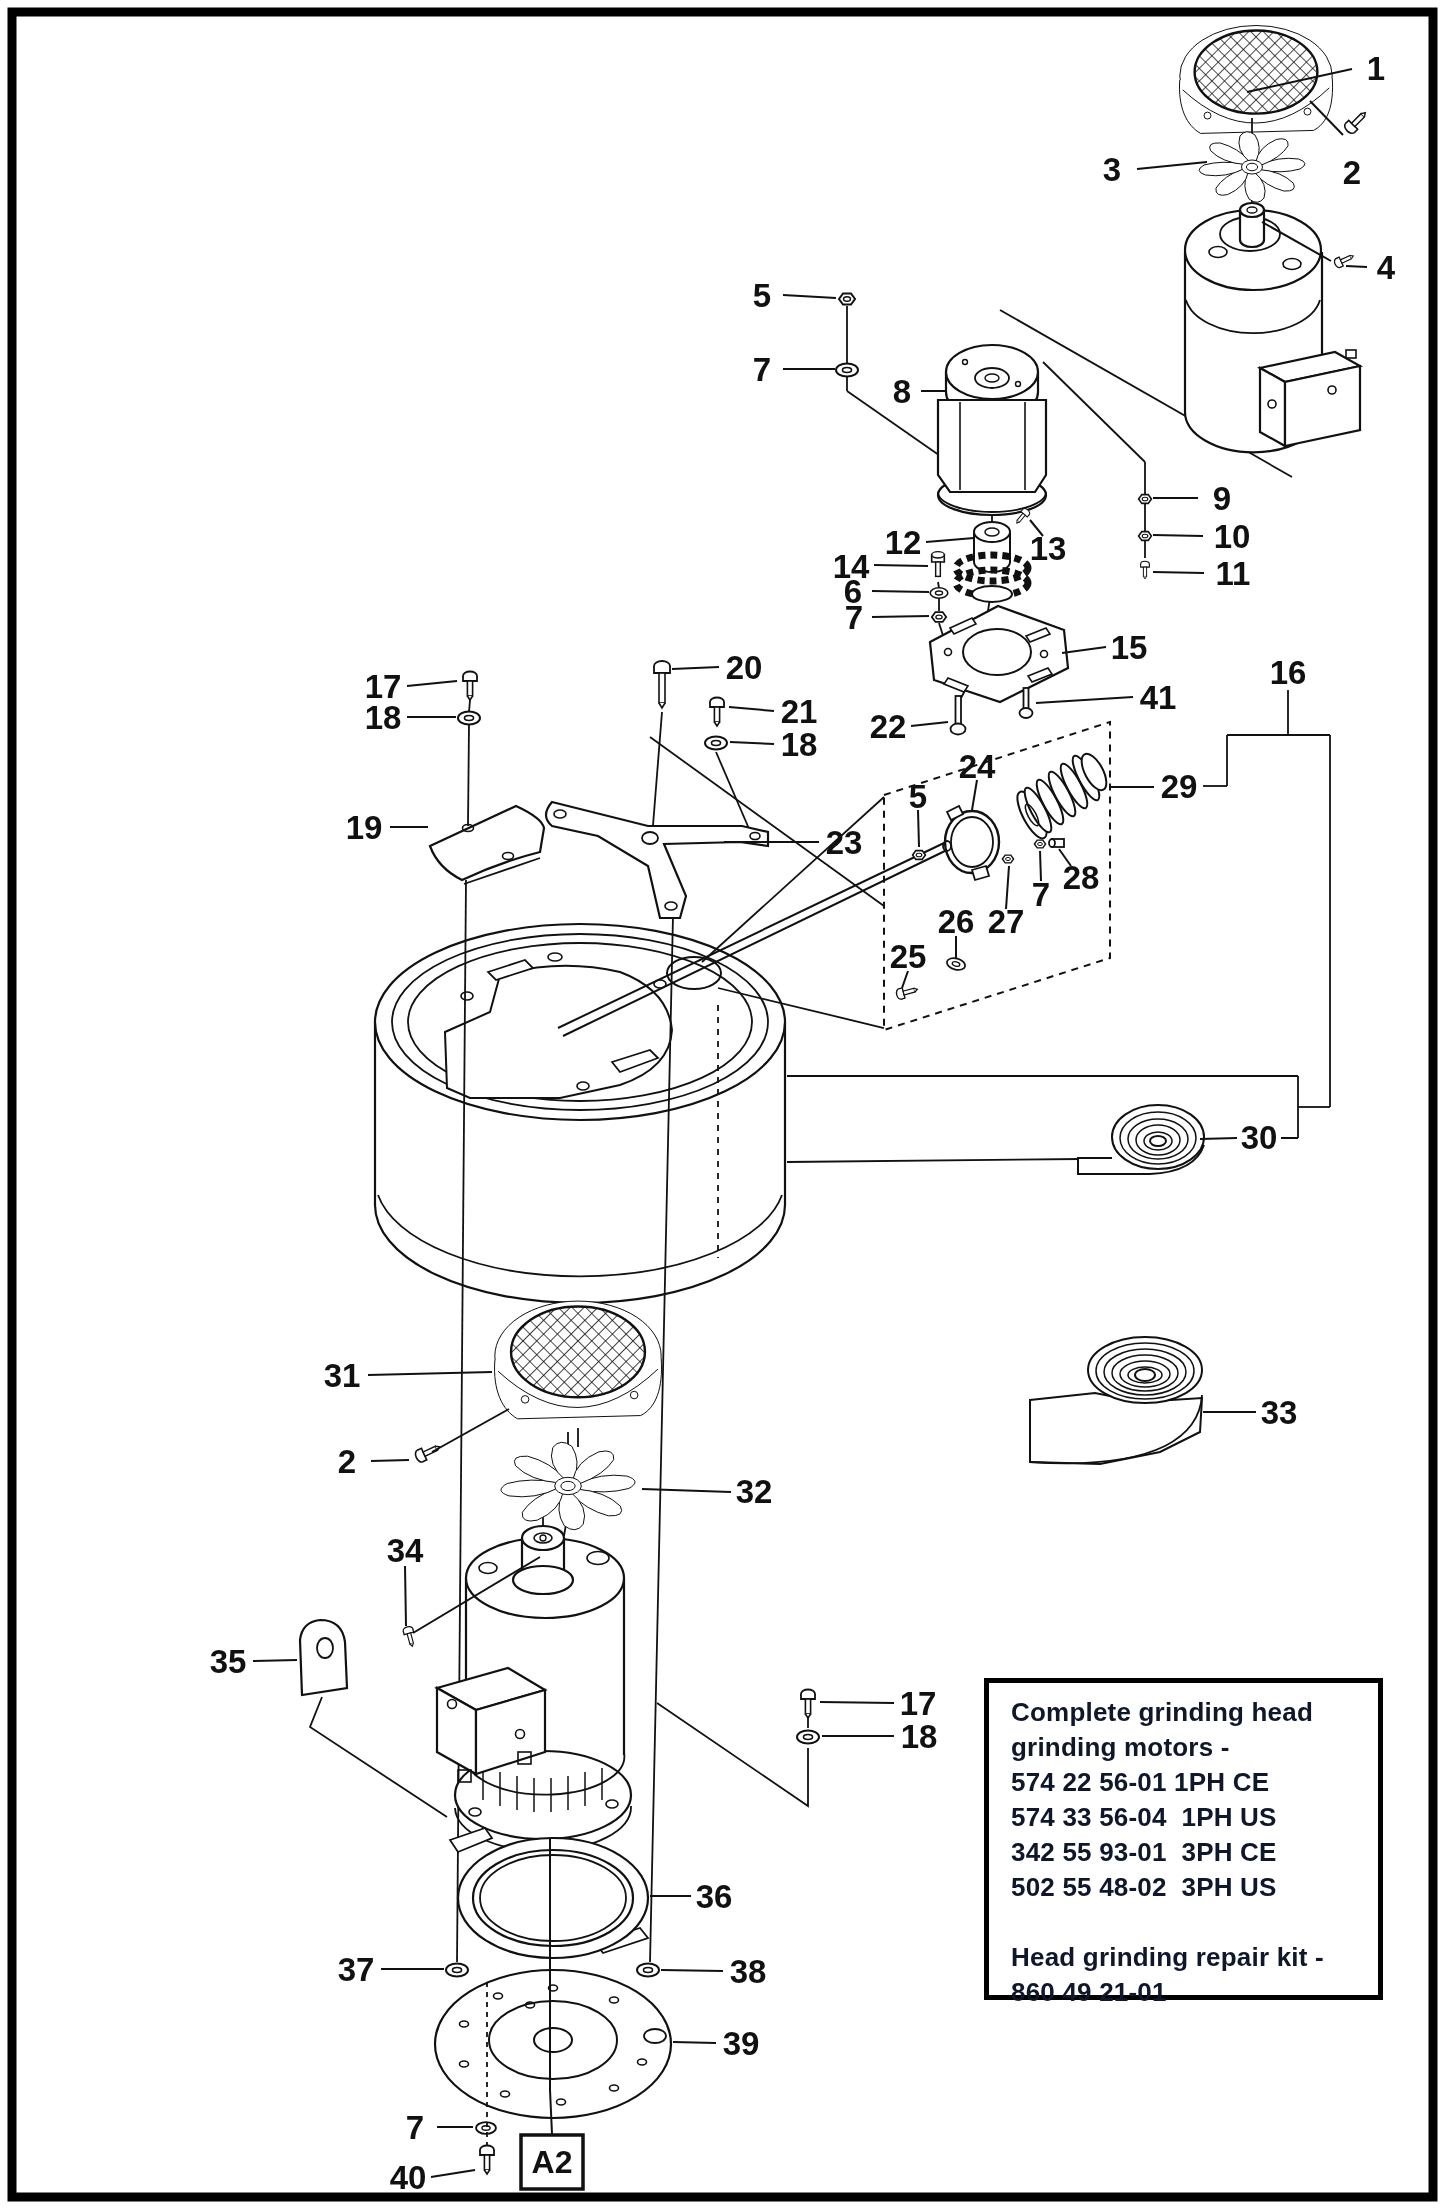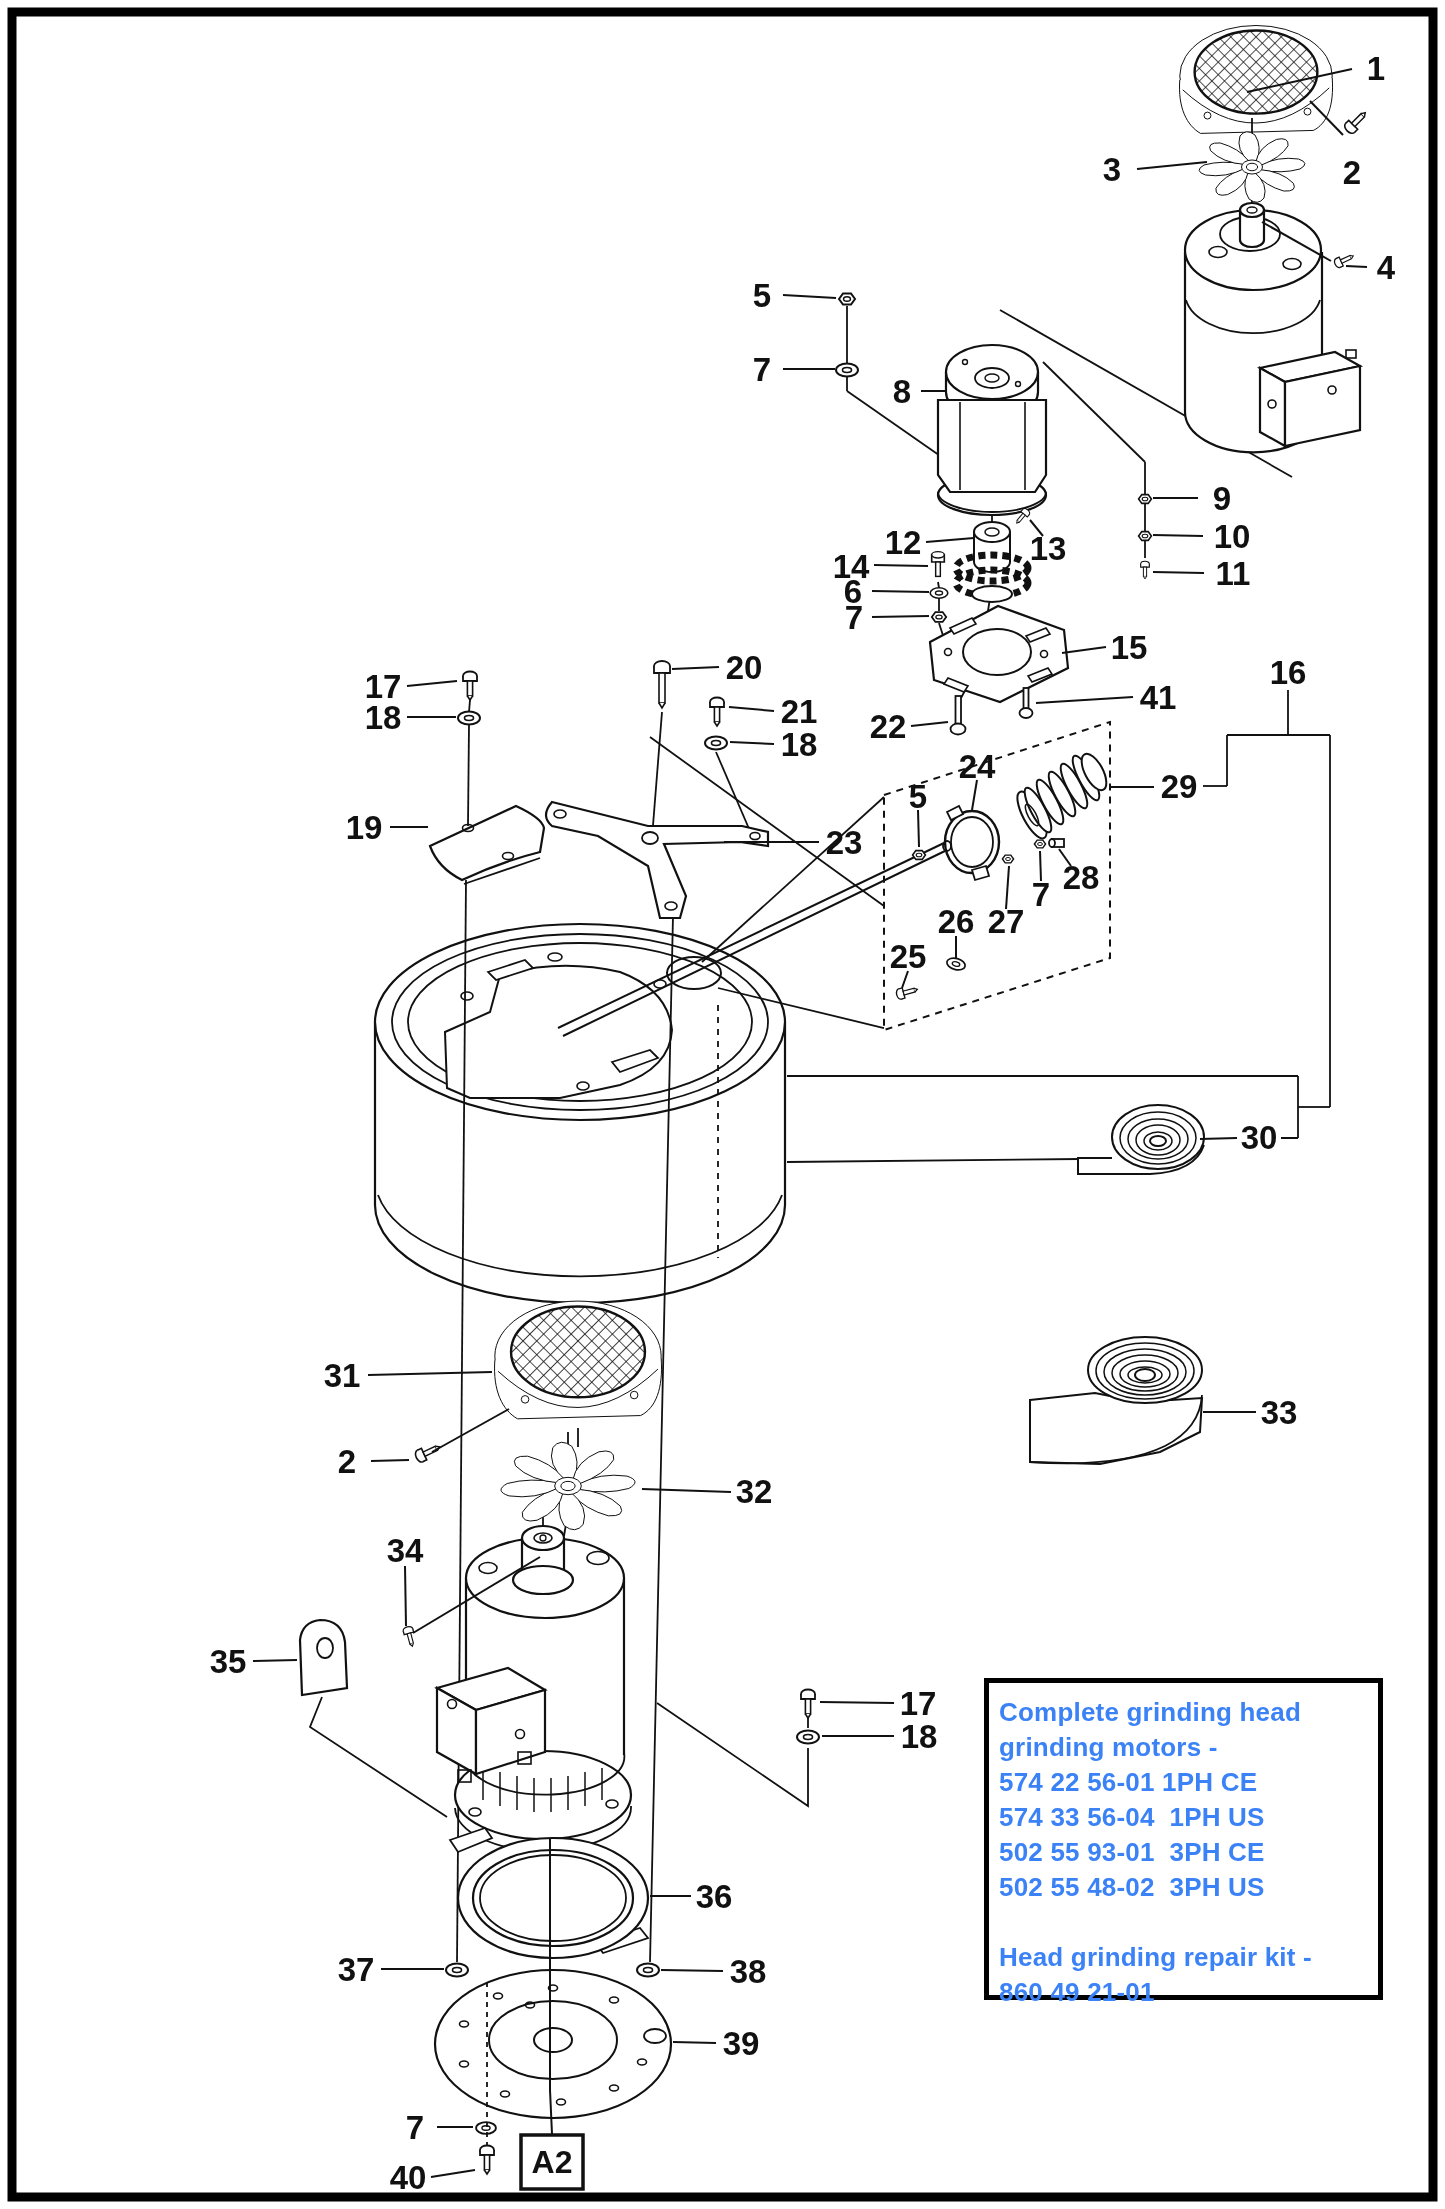--- a/index.html
+++ b/index.html
@@ -1,20 +1,20 @@
 <!DOCTYPE html>
 <html><head>
 <meta charset="utf-8">
 <style>
   html,body{margin:0;padding:0;background:#e8e8e8;}
   #page{position:relative;width:1445px;height:2209px;background:#ffffff;font-family:"Liberation Sans",sans-serif;overflow:hidden;}
   #art{position:absolute;left:0;top:0;}
   .callout{font-family:"Liberation Sans",sans-serif;font-size:33px;font-weight:bold;fill:#111;text-anchor:middle;}
   #info-box{position:absolute;left:984px;top:1678px;width:399px;height:322px;border:5px solid #000;box-sizing:border-box;
-            padding:12px 6px 0 10px;color:#3b82f6;}
+            padding:12px 6px 0 22px;color:#0f172a;}
   #info-box .line{font-size:26px;font-weight:bold;line-height:35px;height:35px;white-space:pre;letter-spacing:0.2px;}
   .ref-label{font-family:"Liberation Sans",sans-serif;font-size:32px;font-weight:bold;fill:#111;text-anchor:middle;}
 </style>
 </head>
 <body>
 
 <div id="page">
 <svg id="art" width="1445" height="2209" viewBox="0 0 1445 2209">
   <defs>
     <pattern id="mesh" width="9" height="9" patternUnits="userSpaceOnUse" patternTransform="rotate(45)">
@@ -488,19 +488,19 @@
         <text x="415" y="2139" class="callout">7</text>
         <text x="408" y="2189" class="callout">40</text>
       </g>
 </svg>
 
 <div id="info-box">
   <div class="line">Complete grinding head</div>
   <div class="line">grinding motors -</div>
   <div class="line">574 22 56-01 1PH CE</div>
   <div class="line">574 33 56-04  1PH US</div>
-  <div class="line">502 55 93-01  3PH CE</div>
+  <div class="line">342 55 93-01  3PH CE</div>
   <div class="line">502 55 48-02  3PH US</div>
   <div class="line"></div>
   <div class="line">Head grinding repair kit -</div>
   <div class="line">860 49 21-01</div>
 </div>
 </div>
 
 </body></html>

